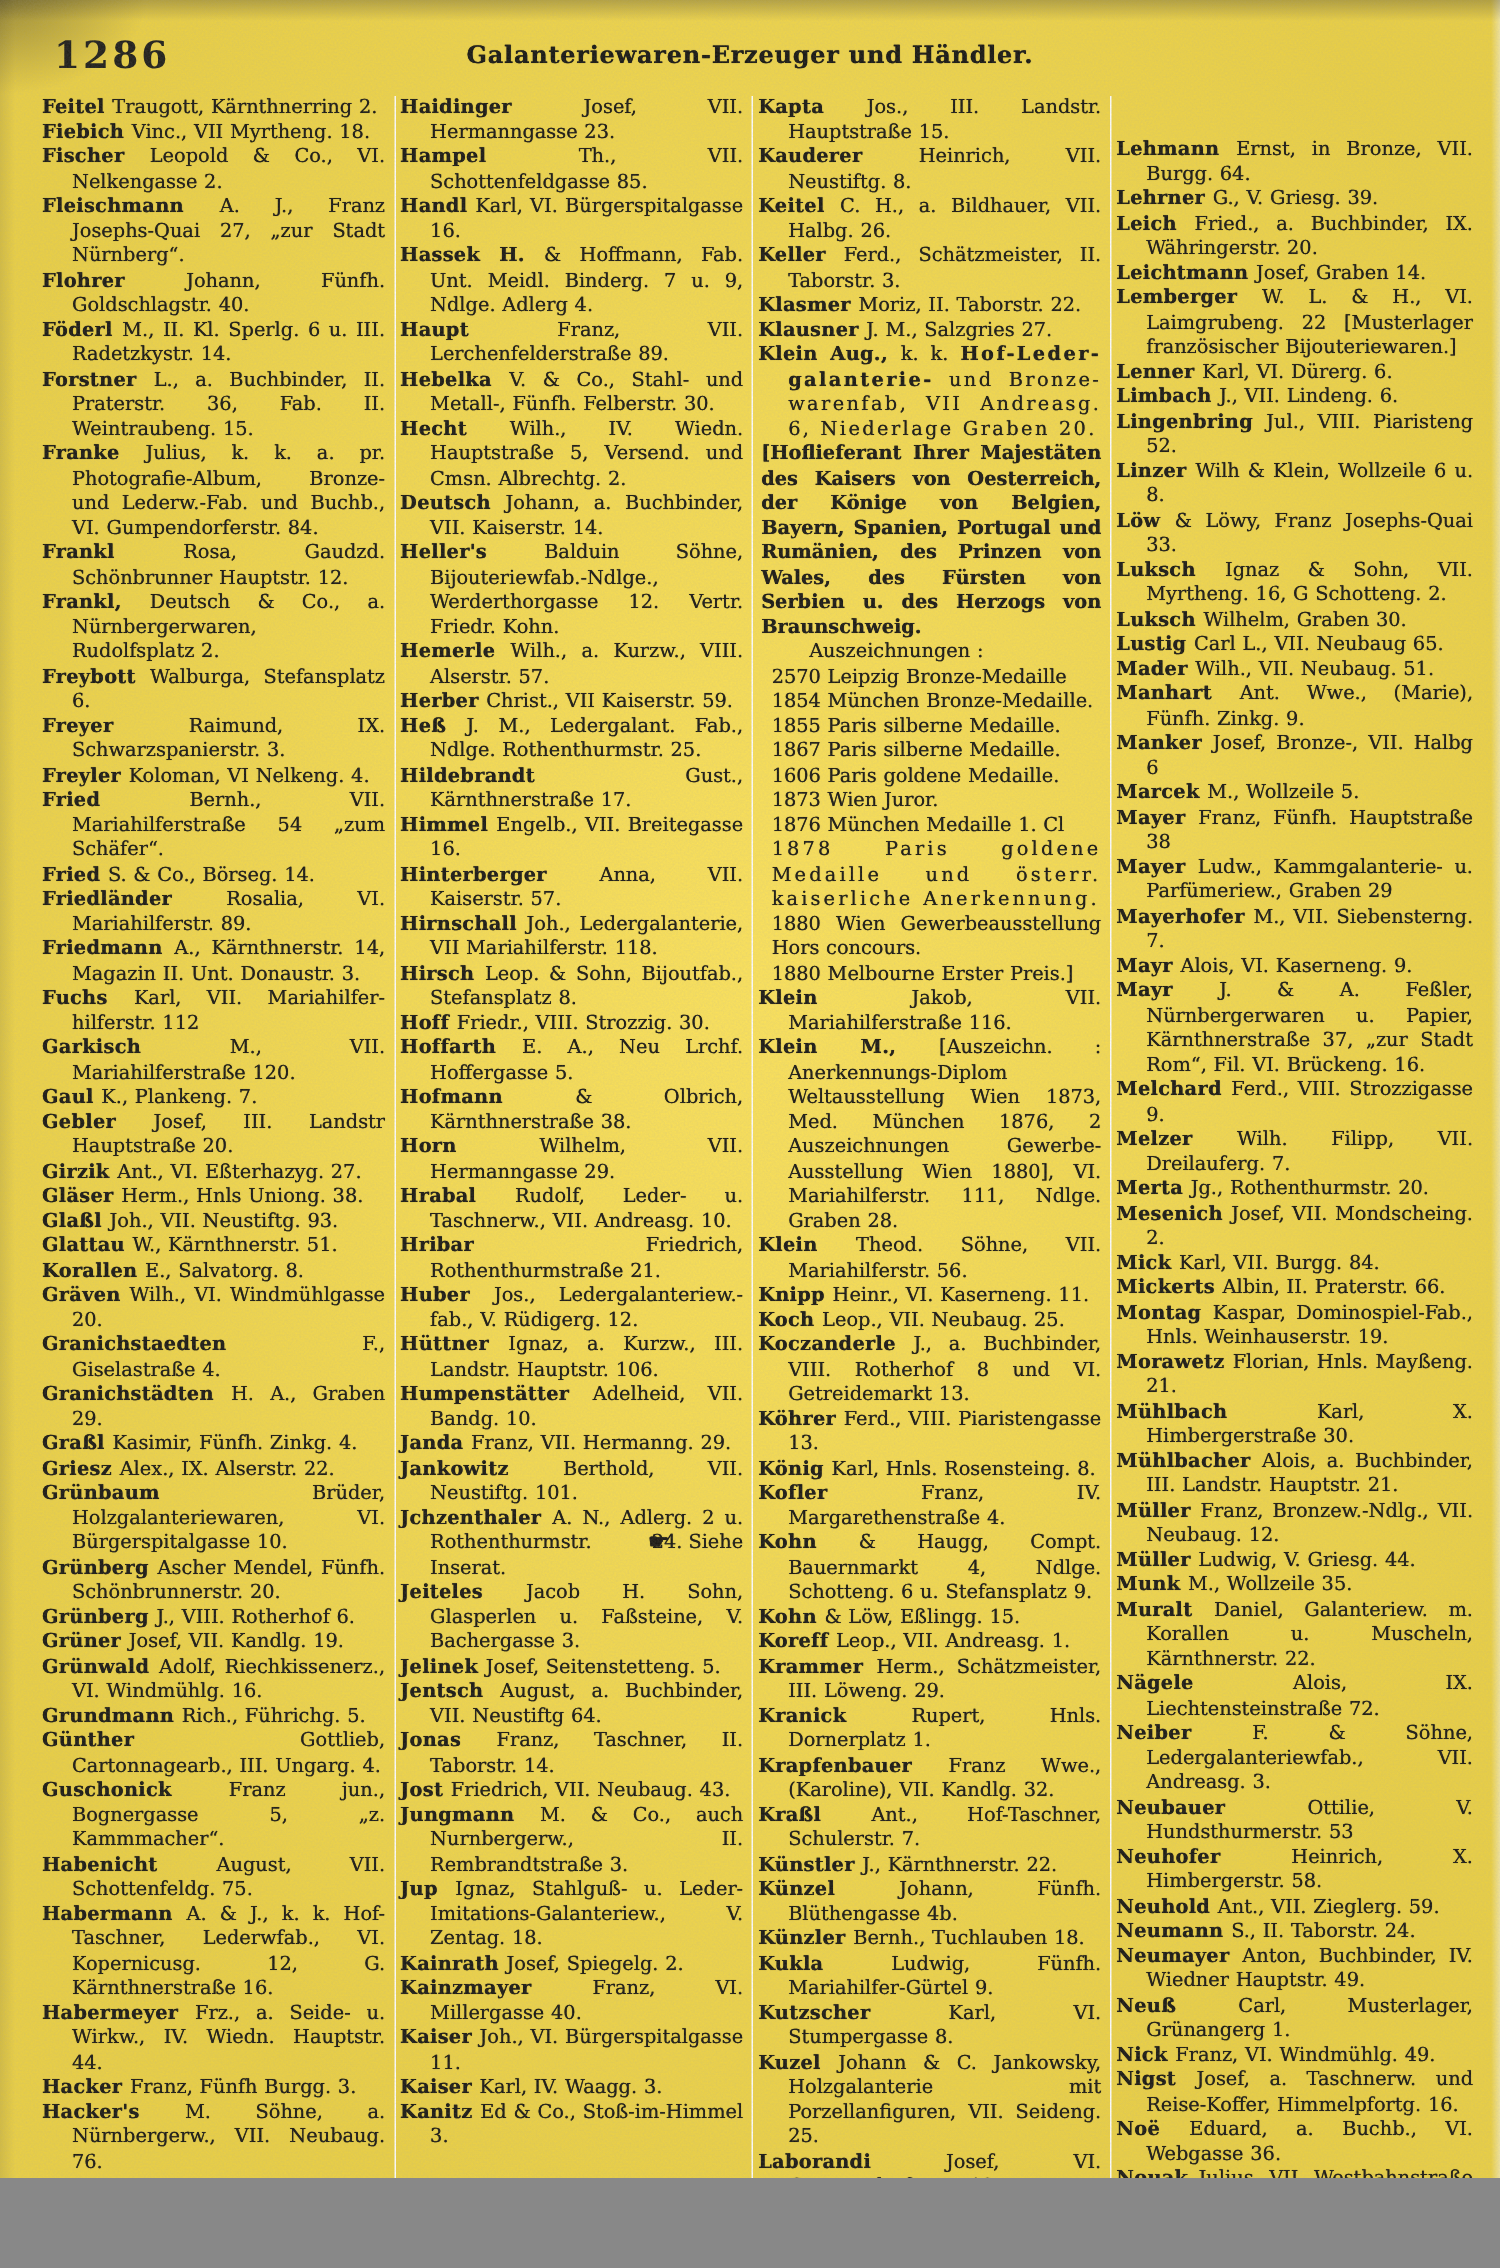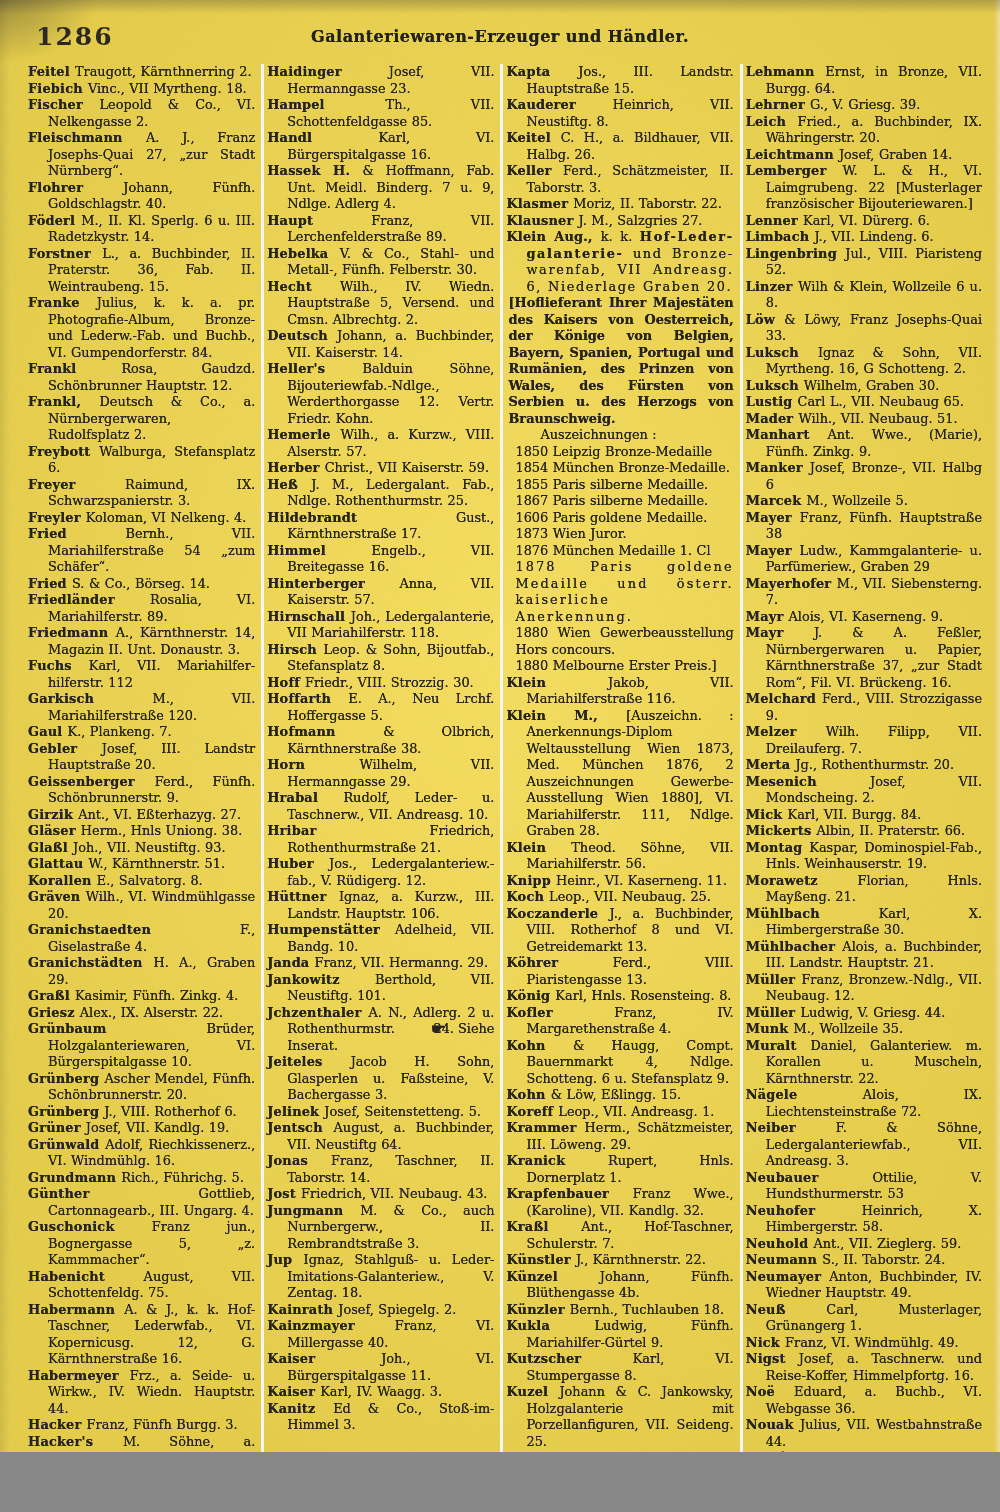--- a/index.html
+++ b/index.html
@@ -29,23 +29,23 @@
     text-align:center;font-size:16px;font-weight:bold;letter-spacing:.5px;color:#14130e;
     text-shadow:0 0 .5px #14130e;
   }
   .columns{
     position:absolute;left:25px;top:64px;width:963px;height:1408px;z-index:2;
     display:flex;
   }
   .col{
     flex:1 1 0;box-sizing:border-box;overflow:hidden;
     padding:0 6px 0 3px;
-    border-right:3px solid #ffffff;
-  }
-  .col:last-child{border-right:none;flex:1.04 1 0;}
+    border-right:1px solid #ffffff;
+  }
+  .col:last-child{border-right:none;flex:1.04 1 0;margin-top:28px;}
   .entry{
     margin:0;padding-left:20px;text-indent:-20px;
     font-size:12.9px;line-height:16.5px;text-align:justify;
     word-spacing:.4px;
     text-shadow:0 0 .45px rgba(20,19,14,.9);
   }
   .nm{font-weight:bold;letter-spacing:.2px;}
   .plain{padding-left:9px;text-indent:0;}
   .plain0{padding-left:2px;text-indent:0;font-weight:bold;}
   .center{padding-left:34px;text-indent:0;}
@@ -77,21 +77,20 @@
         <p class="entry"><span class="nm">Freyer </span>Raimund, IX. Schwarzspanierstr. 3.</p>
         <p class="entry"><span class="nm">Freyler </span>Koloman, VI Nelkeng. 4.</p>
         <p class="entry"><span class="nm">Fried </span>Bernh., VII. Mariahilferstraße 54 „zum Schäfer“.</p>
         <p class="entry"><span class="nm">Fried </span>S. &amp; Co., Börseg. 14.</p>
         <p class="entry"><span class="nm">Friedländer </span>Rosalia, VI. Mariahilferstr. 89.</p>
         <p class="entry"><span class="nm">Friedmann </span>A., Kärnthnerstr. 14, Magazin II. Unt. Donaustr. 3.</p>
         <p class="entry"><span class="nm">Fuchs </span>Karl, VII. Mariahilfer- hilferstr. 112</p>
         <p class="entry"><span class="nm">Garkisch </span>M., VII. Mariahilferstraße 120.</p>
         <p class="entry"><span class="nm">Gaul </span>K., Plankeng. 7.</p>
         <p class="entry"><span class="nm">Gebler </span>Josef, III. Landstr Hauptstraße 20.</p>
-        <p class="entry"><span class="nm">Geissenberger </span>Ferd., Fünfh. Schönbrunnerstr. 9.</p>
         <p class="entry"><span class="nm">Girzik </span>Ant., VI. Eßterhazyg. 27.</p>
         <p class="entry"><span class="nm">Gläser </span>Herm., Hnls Uniong. 38.</p>
         <p class="entry"><span class="nm">Glaßl </span>Joh., VII. Neustiftg. 93.</p>
         <p class="entry"><span class="nm">Glattau </span>W., Kärnthnerstr. 51.</p>
         <p class="entry"><span class="nm">Korallen </span>E., Salvatorg. 8.</p>
         <p class="entry"><span class="nm">Gräven </span>Wilh., VI. Windmühlgasse 20.</p>
         <p class="entry"><span class="nm">Granichstaedten </span>F., Giselastraße 4.</p>
         <p class="entry"><span class="nm">Granichstädten </span>H. A., Graben 29.</p>
         <p class="entry"><span class="nm">Graßl </span>Kasimir, Fünfh. Zinkg. 4.</p>
         <p class="entry"><span class="nm">Griesz </span>Alex., IX. Alserstr. 22.</p>
@@ -155,21 +154,21 @@
     <div class="col">
         <p class="entry"><span class="nm">Kapta </span>Jos., III. Landstr. Hauptstraße 15.</p>
         <p class="entry"><span class="nm">Kauderer </span>Heinrich, VII. Neustiftg. 8.</p>
         <p class="entry"><span class="nm">Keitel </span>C. H., a. Bildhauer, VII. Halbg. 26.</p>
         <p class="entry"><span class="nm">Keller </span>Ferd., Schätzmeister, II. Taborstr. 3.</p>
         <p class="entry"><span class="nm">Klasmer </span>Moriz, II. Taborstr. 22.</p>
         <p class="entry"><span class="nm">Klausner </span>J. M., Salzgries 27.</p>
         <p class="entry"><span class="nm">Klein Aug., </span><span>k. k. </span><span class="nm sp">Hof-Leder- galanterie-</span><span class="sp"> und Bronze- warenfab, VII Andreasg. 6, Niederlage Graben 20.</span></p>
         <p class="entry plain0">[Hoflieferant Ihrer Majestäten des Kaisers von Oesterreich, der Könige von Belgien, Bayern, Spanien, Portugal und Rumänien, des Prinzen von Wales, des Fürsten von Serbien u. des Herzogs von Braunschweig.</p>
         <p class="entry center">Auszeichnungen :</p>
-        <p class="entry plain">1850 Leipzig Bronze-Medaille</p>
+        <p class="entry plain">2570 Leipzig Bronze-Medaille</p>
         <p class="entry plain">1854 München Bronze-Medaille.</p>
         <p class="entry plain">1855 Paris silberne Medaille.</p>
         <p class="entry plain">1867 Paris silberne Medaille.</p>
         <p class="entry plain">1606 Paris goldene Medaille.</p>
         <p class="entry plain">1873 Wien Juror.</p>
         <p class="entry plain">1876 München Medaille 1. Cl</p>
         <p class="entry plain spread">1878 Paris goldene Medaille und österr. kaiserliche Anerkennung.</p>
         <p class="entry plain">1880 Wien Gewerbeausstellung Hors concours.</p>
         <p class="entry plain">1880 Melbourne Erster Preis.]</p>
         <p class="entry"><span class="nm">Klein </span>Jakob, VII. Mariahilferstraße 116.</p>

